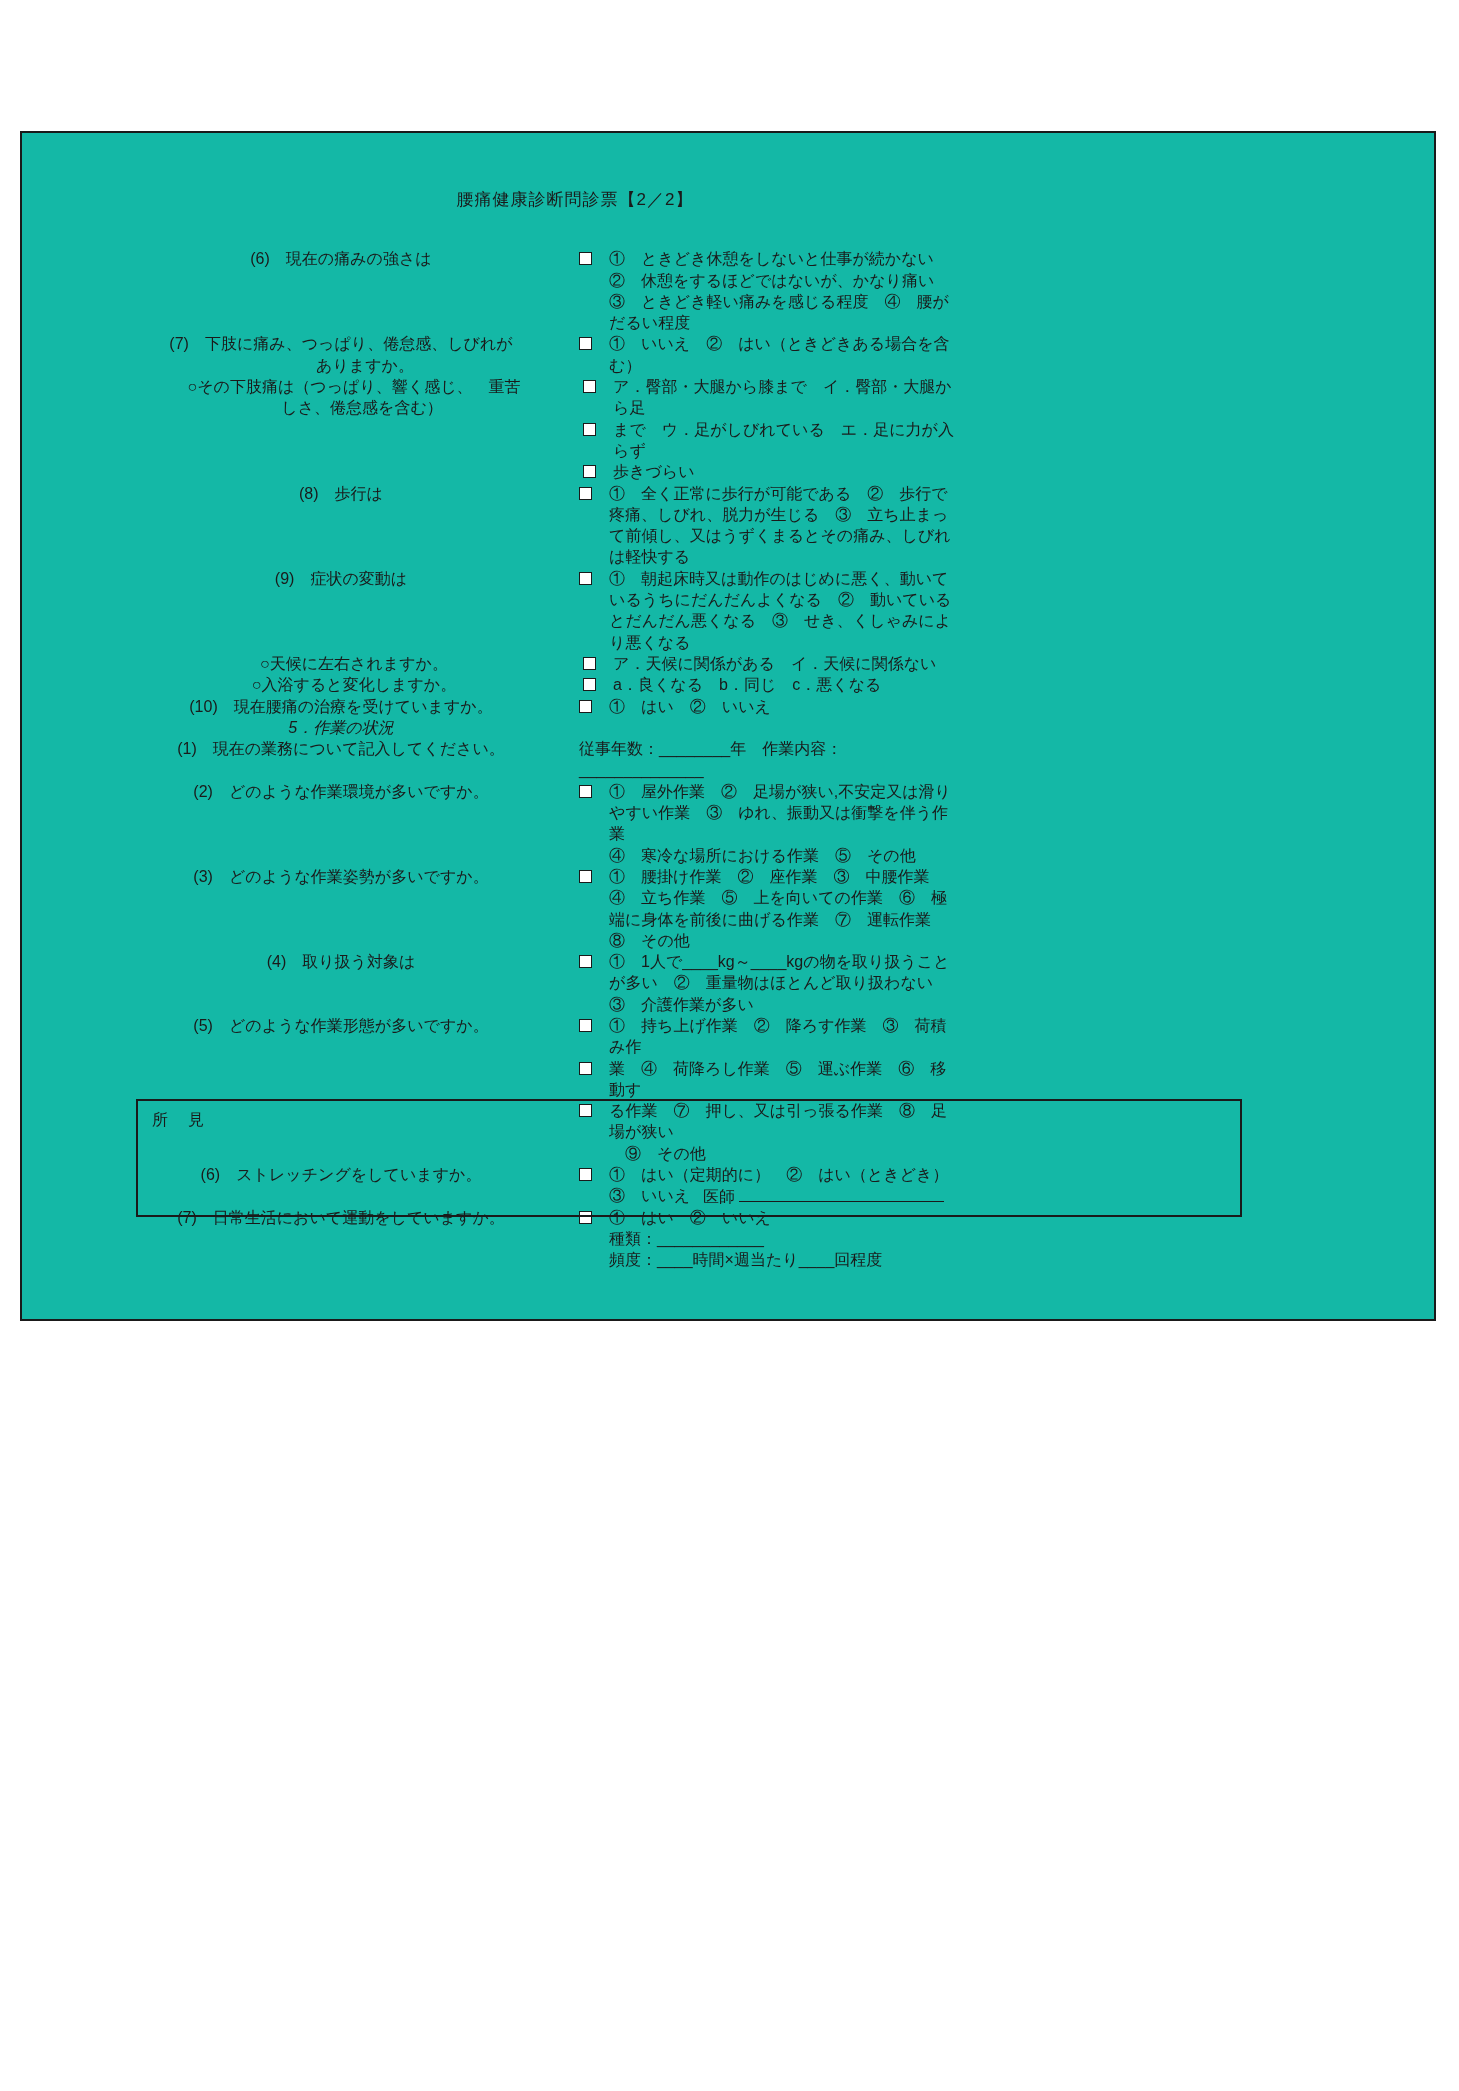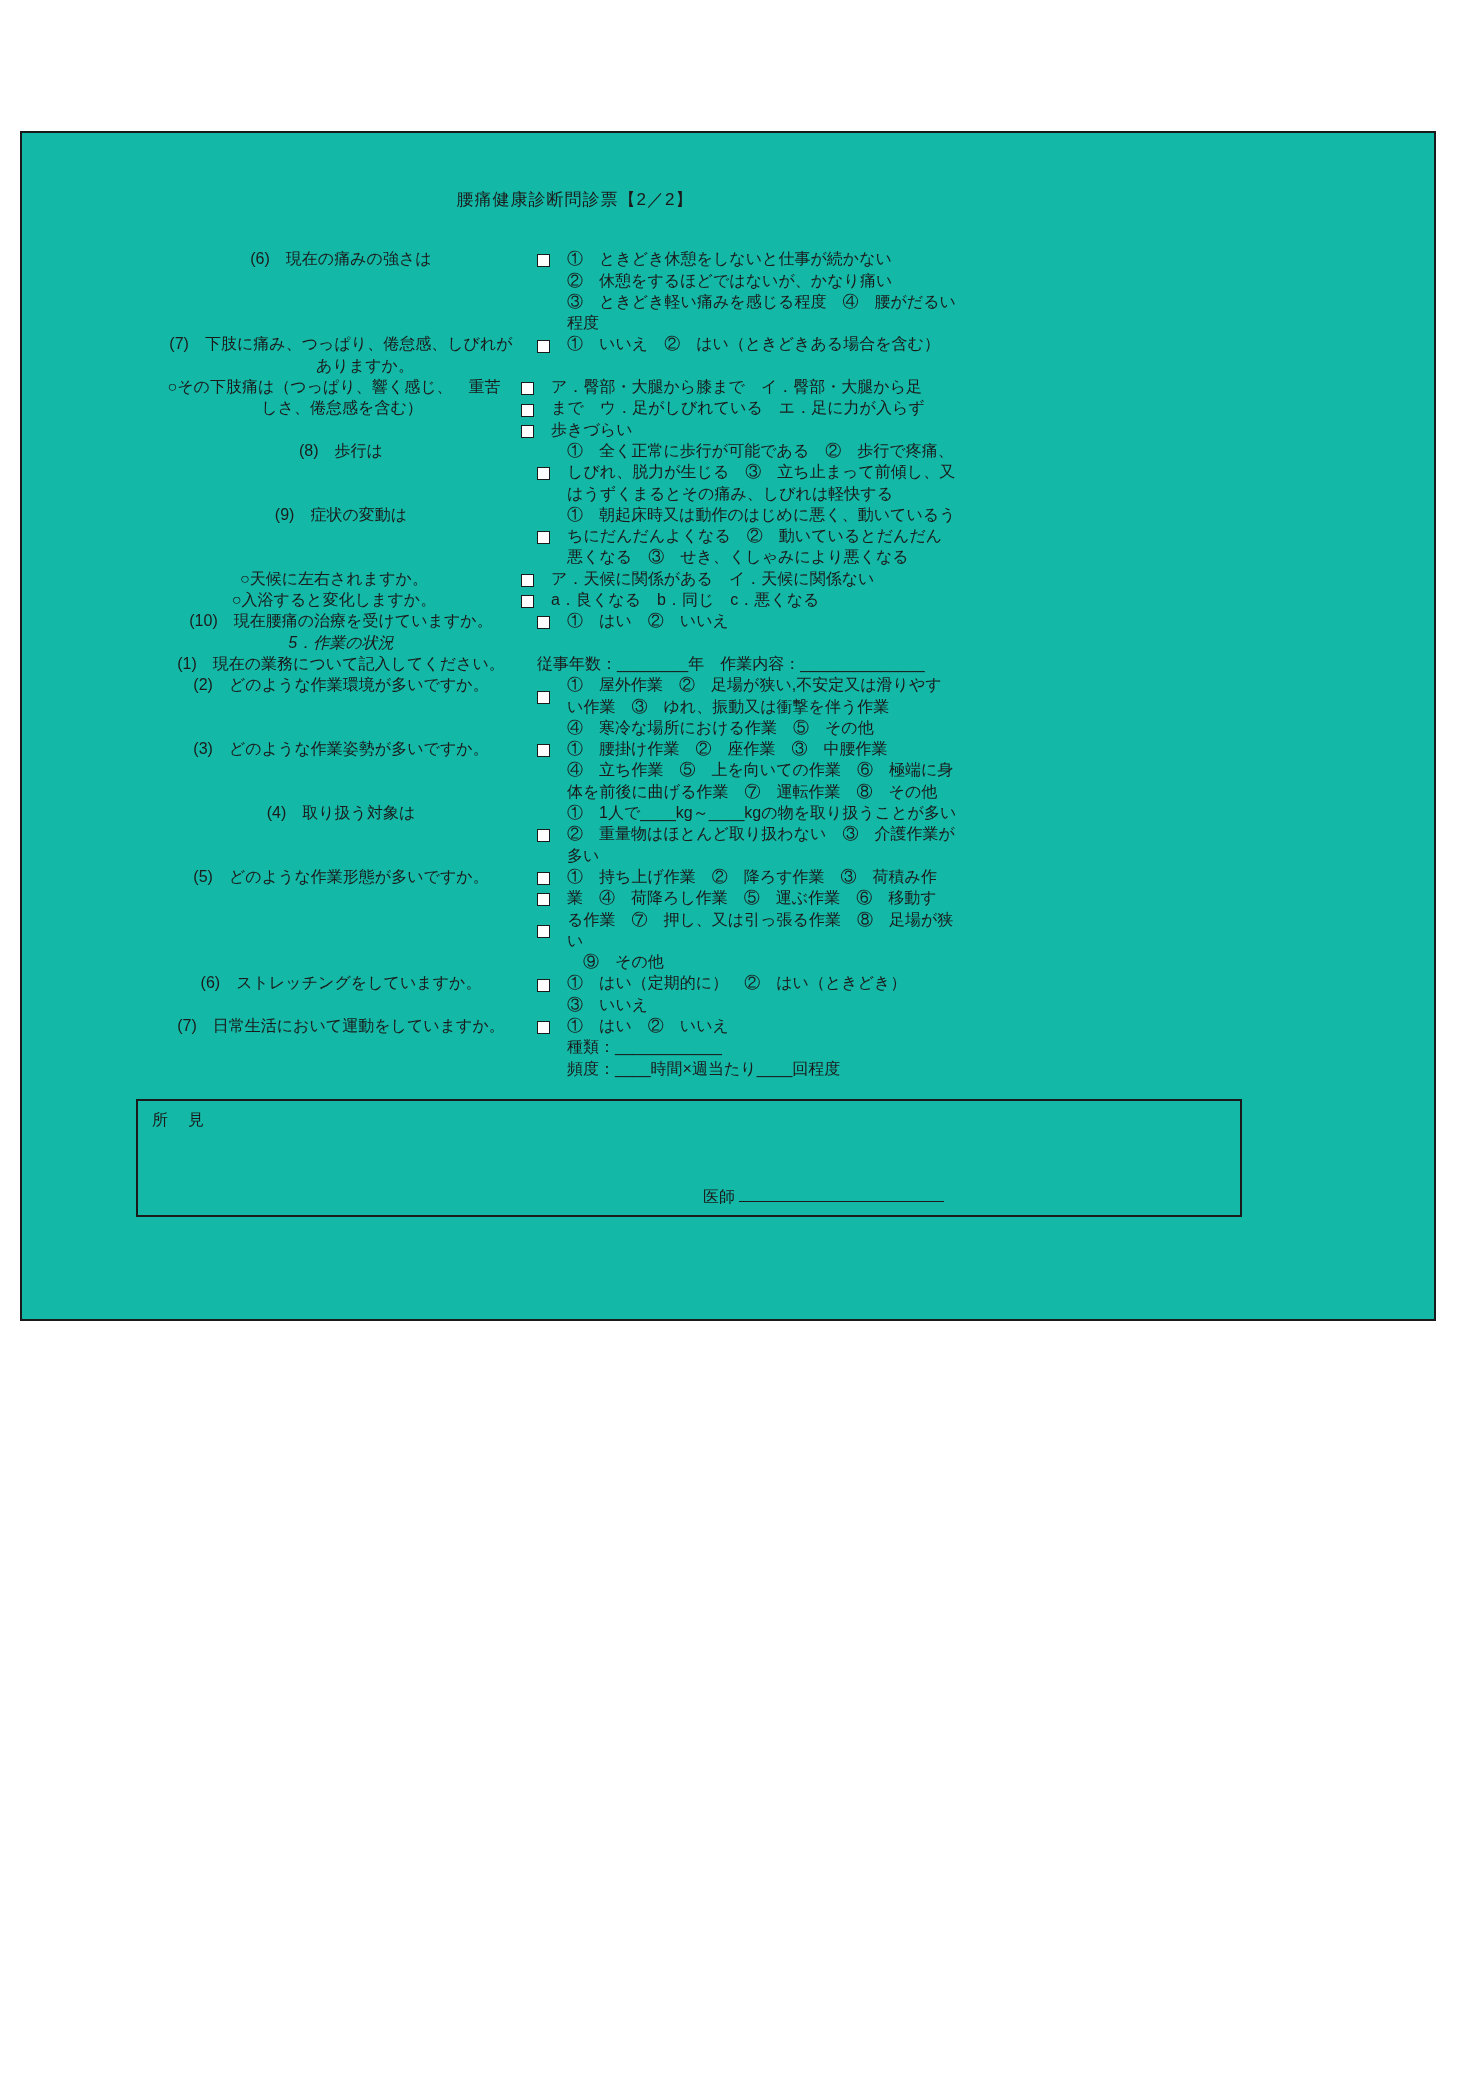--- a/index.html
+++ b/index.html
@@ -16,24 +16,24 @@
     width: 1416px; height: 1190px;
     border: 2px solid #1a1a1a;
     background: #14b8a6;
   }
   .content { position: absolute; left: 143px; top: 0; width: 820px; }
   .title { margin-top: 56px; text-align: center; font-size: 17px; letter-spacing: 1px; }
   .rows { margin-top: 38px; }
   .row { display: flex; align-items: flex-start; }
   .qcol { width: 352px; margin-right: 20px; flex: none; white-space: normal; text-align: center; }
   .qcol.num { padding-left: 48px; text-indent: -48px; }
-  .qcol.circle { margin-left: 2px; width: 334px; padding-left: 16px; text-indent: -16px; }
+  .qcol.circle { margin-left: 22px; width: 334px; padding-left: 16px; text-indent: -16px; }
   .qcol.section { padding-left: 0; text-indent: 0; font-style: italic; }
   .acol { width: 420px; flex: none; }
-  .aitem { display: flex; align-items: center; }
+  .aitem { display: flex; align-items: flex-start; margin-left: 42px; }
   .cb {
     flex: none; width: 13px; height: 13px;
     border: 1.5px solid #1a1a1a; background: #fff;
     margin: 4px 17px 0 0;
   }
   .cb.spacer { visibility: hidden; }
   .atext { flex: 1; min-width: 0; }
   .remarks {
     position: absolute; left: 114px; top: 966px;
     width: 1106px; height: 118px;

